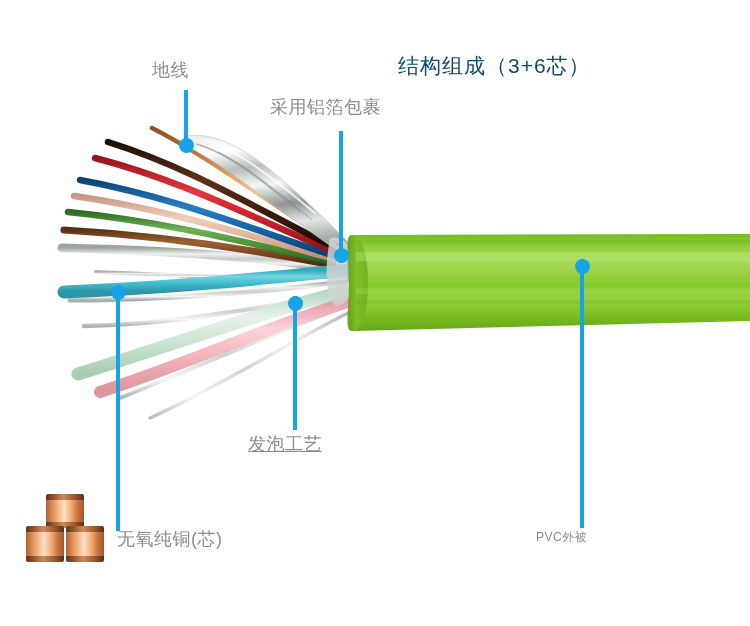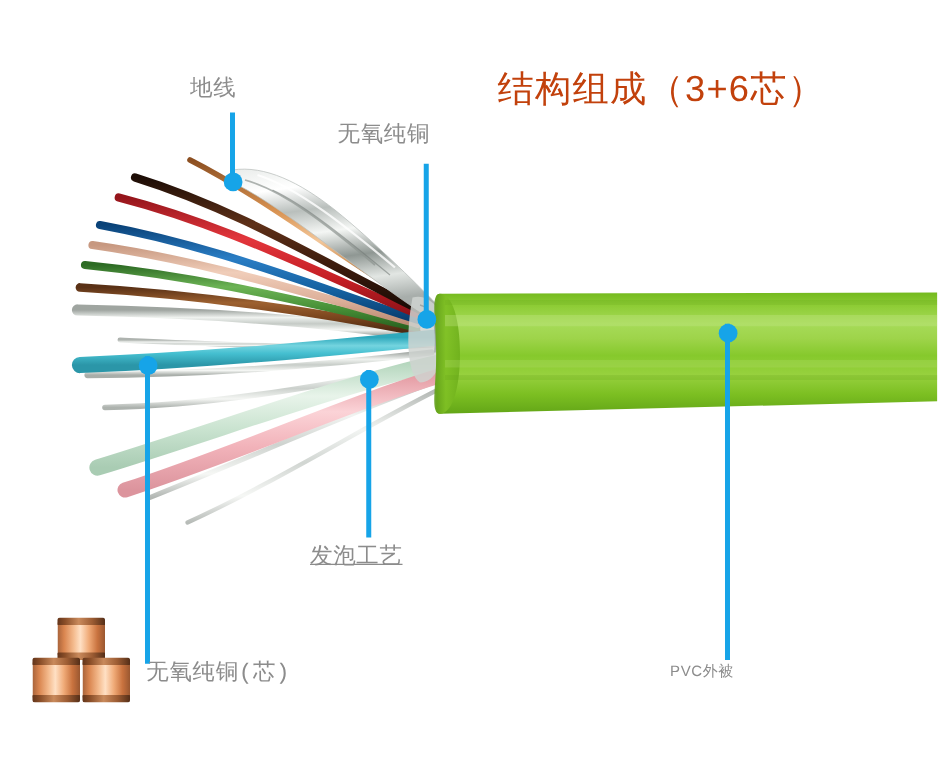--- a/index.html
+++ b/index.html
@@ -18,38 +18,38 @@
     position:absolute;
     color:#8c8c8c;
     white-space:nowrap;
     letter-spacing:.5px;
     line-height:1.35;
     text-align:center;
   }
   #title{
     position:absolute;
     left:398px;top:52px;
-    font-size:29px;
-    color:#c2410c;
+    font-size:21px;
+    color:#0c4a6e;
     white-space:nowrap;
     letter-spacing:1px;
   }
   #subtitle{
     position:absolute;
     left:424px;top:99px;
     font-size:16.5px;
     color:#8f8f8f;
     line-height:1.45;
     width:250px;
     letter-spacing:.3px;
   }
   #lbl-ground{left:152px;top:58px;font-size:18px;}
   #lbl-foil{left:270px;top:95px;font-size:18px;}
   #lbl-foam{left:248px;top:432px;font-size:18px;text-decoration:underline;}
-  #lbl-copper{left:117px;top:527px;font-size:18px;font-family:Liberation Mono, monospace;}
+  #lbl-copper{left:117px;top:527px;font-size:18px;}
   #lbl-pvc{left:536px;top:529px;font-size:12px;}
 
   
   .callout{position:absolute;}
   .callout .stem{
     position:absolute;
     width:4px;
     background:#16a4e8;
     left:0;top:0;
   }
@@ -286,18 +286,18 @@
   </div>
 
   <div class="callout" style="left:580px;top:259px;">
     <div class="stem" style="height:269px;"></div>
     <div class="dot" style="top:0px;"></div>
   </div>
 
   <div id="title">结构组成（3+6芯）</div>
 
   <div class="lbl" id="lbl-ground">地线</div>
-  <div class="lbl" id="lbl-foil">无氧纯铜</div>
+  <div class="lbl" id="lbl-foil">采用铝箔包裹</div>
   <div class="lbl" id="lbl-foam">发泡工艺</div>
   <div class="lbl" id="lbl-copper">无氧纯铜(芯)</div>
   <div class="lbl" id="lbl-pvc">PVC外被</div>
 
 </div>
 
 </body></html>

